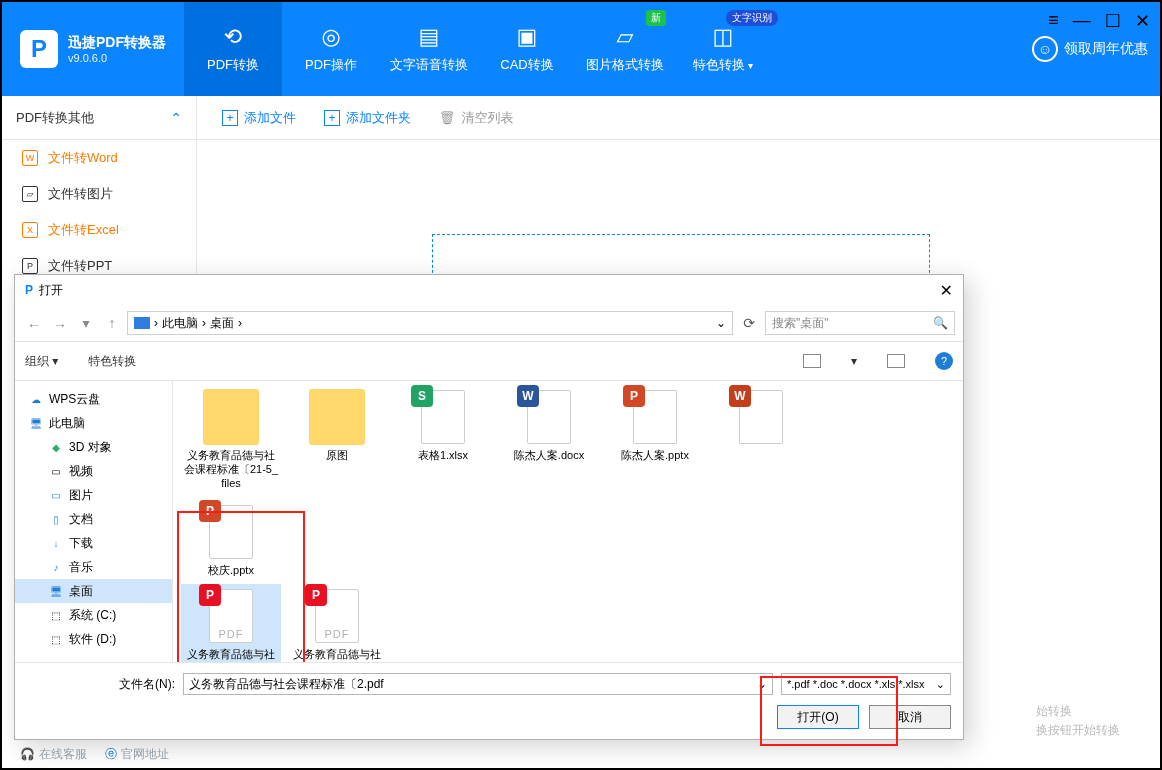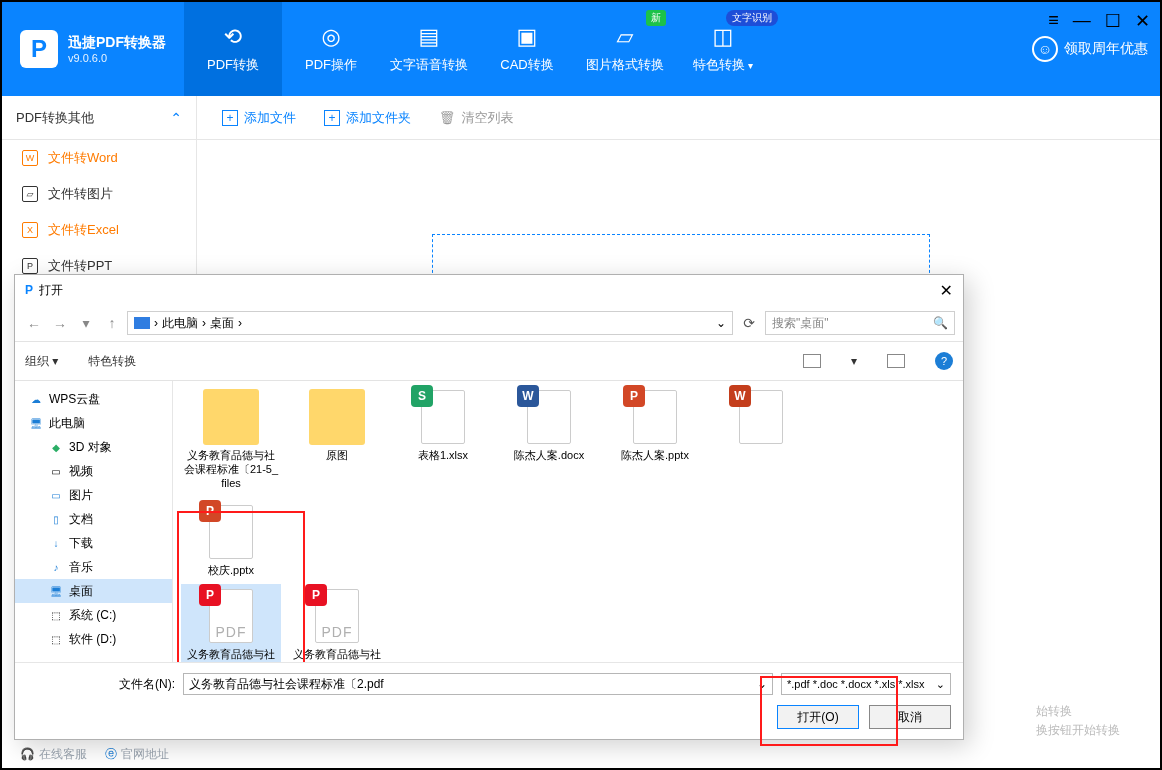--- a/index.html
+++ b/index.html
@@ -80,21 +80,21 @@
 .file-item.selected { background: #cfe5fb; }
 .thumb.folder { background: #ffd76b; border-radius: 3px; }
 .thumb.doc { position: relative; }
 .doc-page { width: 44px; height: 54px; background: #fff; border: 1px solid #ccc; border-radius: 2px; position: relative; }
 .doc-badge { position: absolute; left: -4px; top: -4px; width: 22px; height: 22px; border-radius: 4px; display: flex; align-items: center; justify-content: center; color: #fff; font-size: 12px; font-weight: bold; }
 .bg-green { background: #21a366; }
 .bg-blue { background: #2b579a; }
 .bg-orange { background: #d24726; }
 .bg-darkred { background: #c43e1c; }
 .bg-red { background: #e81123; }
-.pdf-label { position: absolute; bottom: 2px; left: 0; right: 0; text-align: center; font-size: 14px; color: #b0b0b0; letter-spacing: 1px; }
+.pdf-label { position: absolute; bottom: 2px; left: 0; right: 0; text-align: center; font-size: 11px; color: #b0b0b0; letter-spacing: 1px; }
 
 .highlight-red { position: absolute; border: 2.5px solid #ff1a1a; pointer-events: none; }
 
 .fd-bottom { border-top: 1px solid #e6e6e6; padding: 10px 12px; display: flex; flex-direction: column; gap: 10px; font-size: 12px; }
 .fd-row { display: flex; align-items: center; gap: 8px; }
 .fd-row .lbl { white-space: nowrap; }
 .fd-row .fname { flex: 1; height: 22px; border: 1px solid #b6b6b6; padding: 0 5px; display: flex; align-items: center; }
 .fd-row .ftype { width: 170px; height: 22px; border: 1px solid #b6b6b6; padding: 0 5px; display: flex; align-items: center; justify-content: space-between; font-size: 11px; }
 .fd-row .btn { width: 82px; height: 24px; border: 1px solid #888; background: #f2f2f2; display: flex; align-items: center; justify-content: center; cursor: pointer; }
 .fd-row .btn.primary { border: 1.5px solid #0a84ff; }

